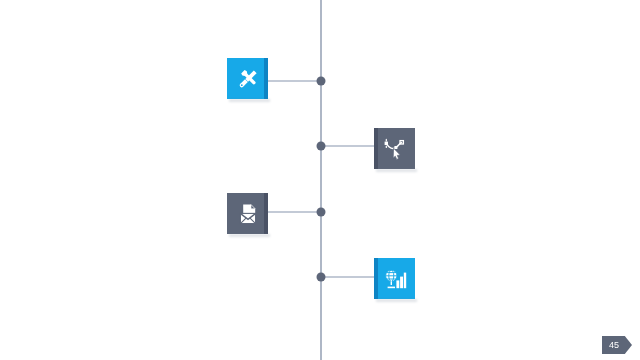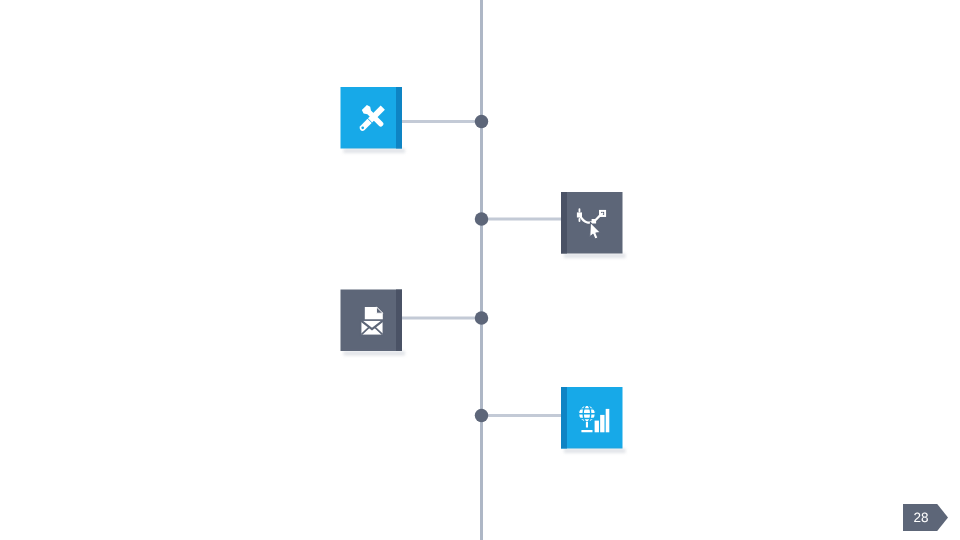--- a/index.html
+++ b/index.html
@@ -201,16 +201,16 @@
         <path d="M4.6 19.6 H12.0 V21.2 H4.6 Z" fill="#ffffff"></path>
 
         <rect x="13.4" y="13.4" width="2.9" height="7.8" fill="#ffffff"></rect>
         <rect x="17.1" y="9.6" width="2.9" height="11.6" fill="#ffffff"></rect>
         <rect x="20.8" y="5.6" width="2.4" height="15.6" fill="#ffffff"></rect>
       </svg>
     </span>
   </div>
 
   <div class="page-badge">
-    <span>28</span>
+    <span>45</span>
   </div>
 
 </div>
 
 </body></html>

